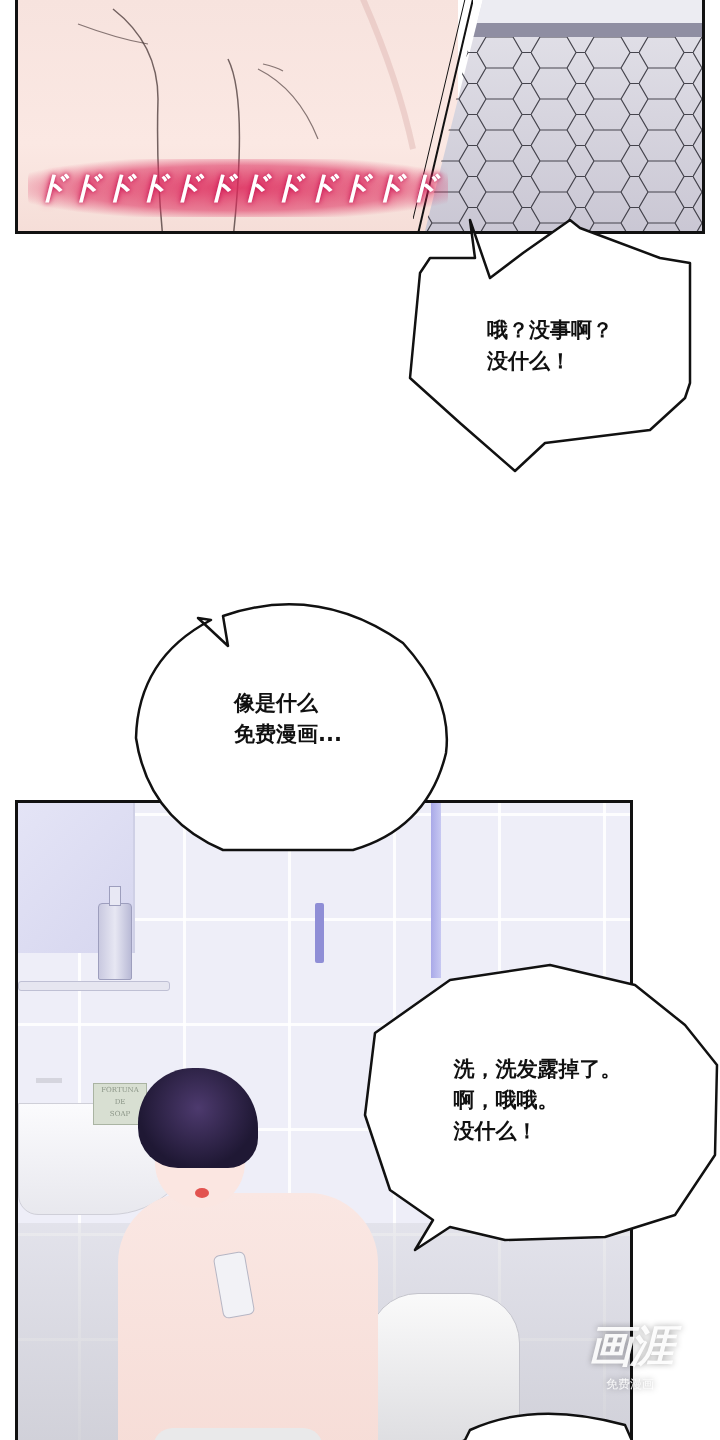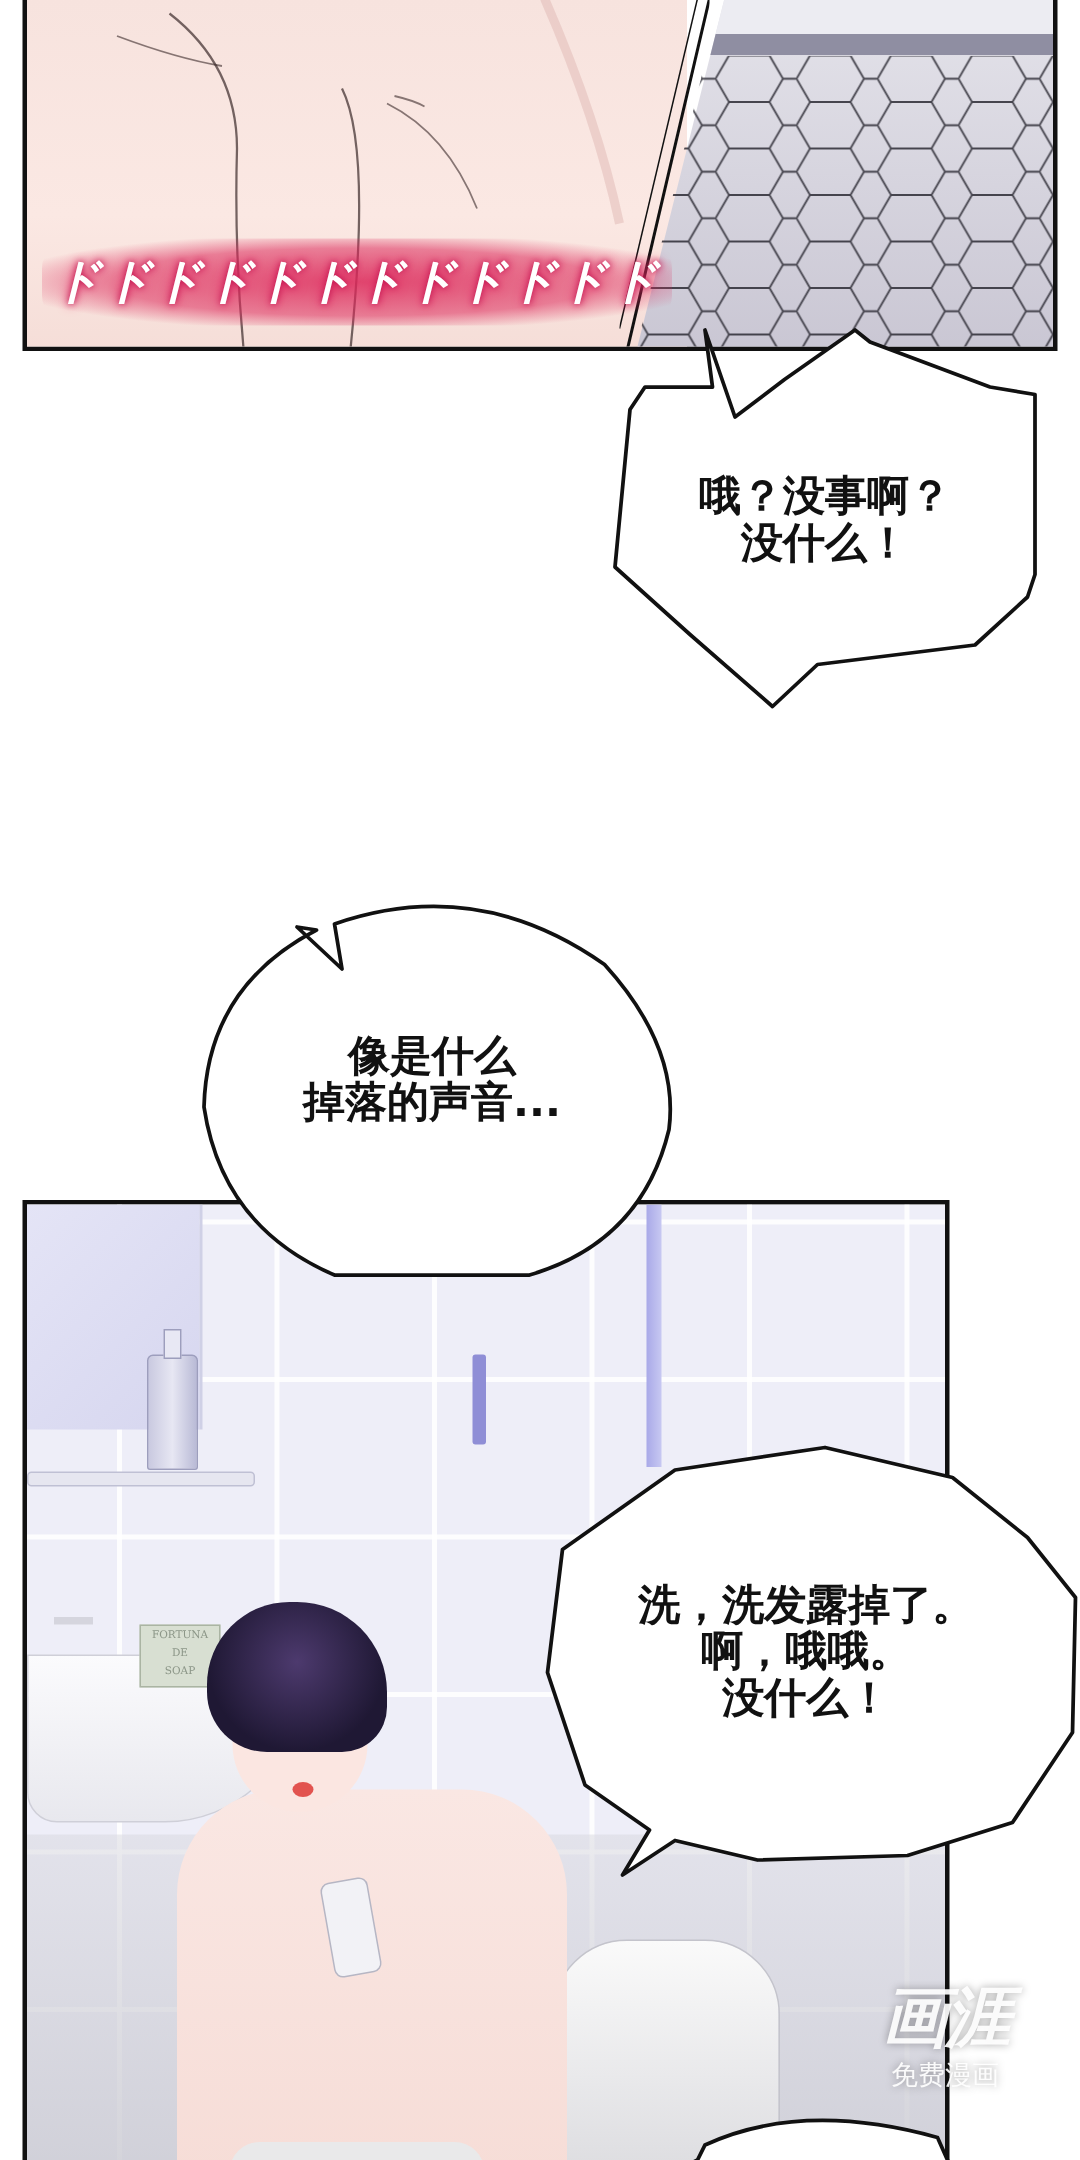--- a/index.html
+++ b/index.html
@@ -82,34 +82,34 @@
   .torso { position: absolute; left: 5px; top: 125px; width: 260px; height: 280px;
     background: linear-gradient(180deg, #fae7e3, #f6dcd6);
     border-radius: 70px 70px 20px 20px; }
   .phone { position: absolute; left: 105px; top: 185px; width: 30px; height: 62px;
     background: #f2f2f6; border: 1px solid #b6b6c4; border-radius: 6px; transform: rotate(-10deg); }
   .towel { position: absolute; left: 40px; top: 360px; width: 170px; height: 50px;
     background: #e9e9ea; border-radius: 20px 20px 0 0; }
 
   
   .bubble { position: absolute; display: flex; align-items: center; justify-content: center;
-    text-align: center; color: #111; font-weight: bold; font-size: 28px; line-height: 31px; }
+    text-align: left; color: #111; font-weight: bold; font-size: 21px; line-height: 31px; }
   .bubble svg { position: absolute; left: 0; top: 0; overflow: visible; }
   .bubble .txt { position: relative; z-index: 2; }
 
   #bubble1 { left: 405px; top: 228px; width: 290px; height: 245px; }
   #bubble2 { left: 128px; top: 588px; width: 320px; height: 262px; }
   #bubble3 { left: 355px; top: 965px; width: 365px; height: 290px; }
   #bubble4 { left: 445px; top: 1410px; width: 200px; height: 60px; }
 
   .watermark { position: absolute; left: 565px; top: 1320px; width: 130px; height: 100px;
     color: rgba(255,255,255,0.92); text-align: center;
     text-shadow: 0 0 6px rgba(0,0,0,0.35); }
   .wm-logo { font-size: 44px; font-weight: bold; letter-spacing: -2px; line-height: 52px; font-style: italic; }
-  .wm-sub { font-size: 18px; line-height: 24px; }
+  .wm-sub { font-size: 12px; line-height: 24px; }
 </style>
 </head>
 <body>
 
 <div class="panel" id="panel1">
   <div class="p1-skin">
     <svg width="440" height="240" style="position:absolute;left:0;top:0">
       <path d="M95 10 Q140 45 140 100 Q138 170 145 240" stroke="#3a2a2a" stroke-width="1.5" fill="none" opacity="0.7"></path>
       <path d="M210 60 Q230 100 215 240" stroke="#3a2a2a" stroke-width="1.5" fill="none" opacity="0.7"></path>
       <path d="M240 70 Q280 90 300 140" stroke="#3a2a2a" stroke-width="1.2" fill="none" opacity="0.6"></path>
@@ -170,21 +170,21 @@
     <div class="phone"></div>
   </div>
 </div>
 
 <div class="bubble" id="bubble2">
   <svg width="320" height="262" viewBox="0 0 320 262">
     <path d="M83 32 L70 30 L100 58 L95 28 Q190 -5 275 55 Q325 110 318 165 Q300 240 225 262 L95 262 Q20 230 8 150 Q10 70 83 32 Z" fill="#fff" stroke="#111" stroke-width="2.5" stroke-linejoin="round"></path>
   </svg>
   <div class="txt" style="">
     <div>像是什么</div>
-    <div>掉落的声音...</div>
+    <div>免费漫画...</div>
   </div>
 </div>
 
 <div class="bubble" id="bubble3">
   <svg width="365" height="290" viewBox="0 0 365 290">
     <path d="M20 68 L95 15 L195 0 L280 20 L330 60 L362 100 L360 190 L320 250 L250 272 L150 275 L95 262 L60 285 L78 255 L35 225 L10 150 Z" fill="#fff" stroke="#111" stroke-width="2.5" stroke-linejoin="round"></path>
   </svg>
   <div class="txt" style="margin-top:-20px">
     <div>洗，洗发露掉了。</div>
     <div>啊，哦哦。</div>

